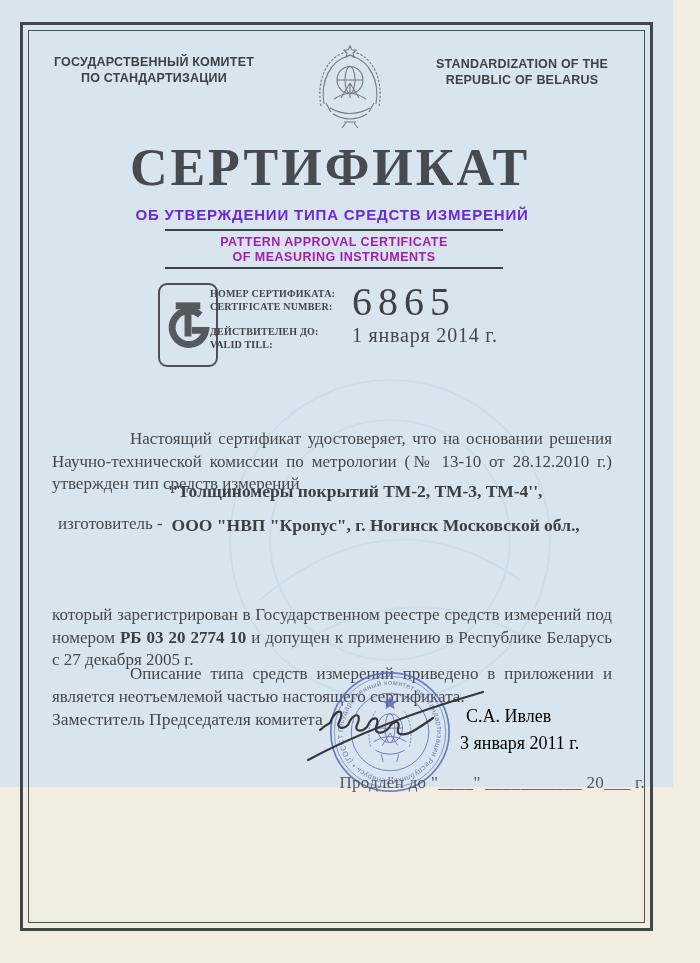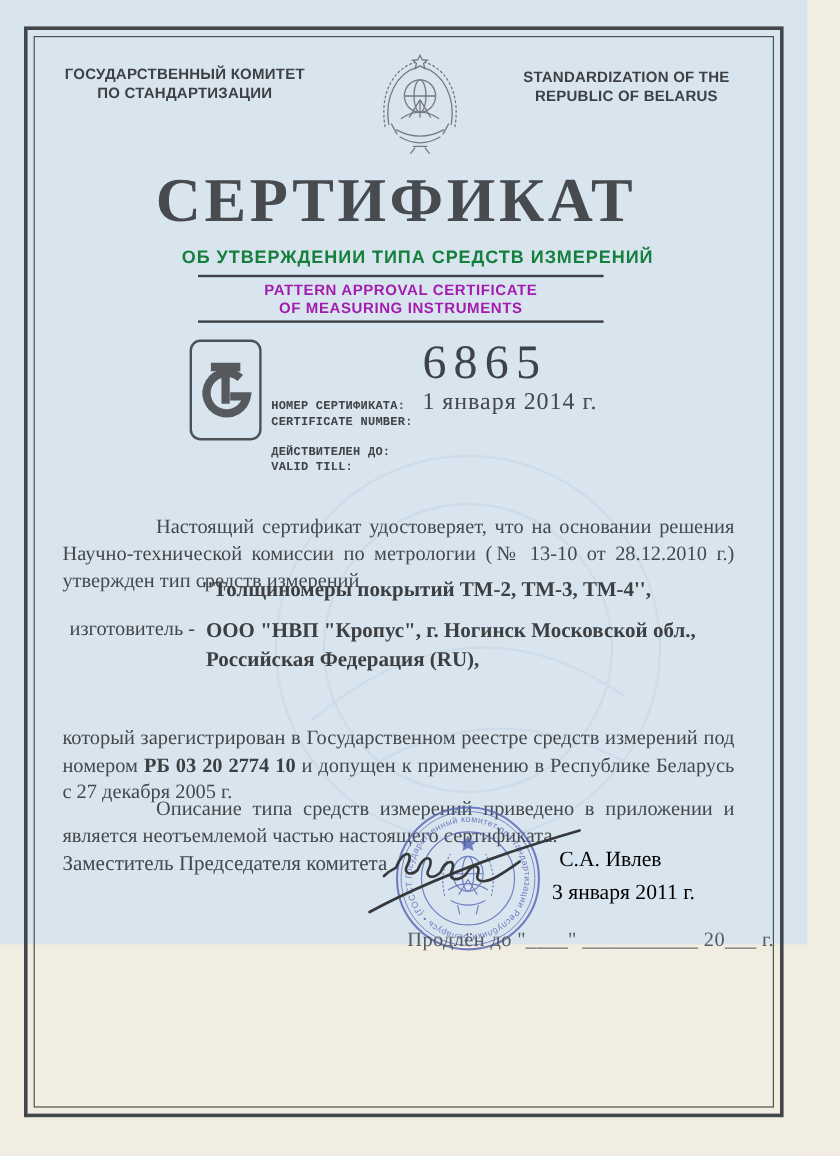--- a/index.html
+++ b/index.html
@@ -32,39 +32,39 @@
   .hdr-right{left:424px;top:57px;width:196px;}
   .emblem{position:absolute;left:308px;top:42px;}
   .title{
     position:absolute;left:0;top:141px;width:660px;text-align:center;
     font-family:"Liberation Serif", serif;font-weight:bold;
     font-size:52px;letter-spacing:3px;color:#474a4f;line-height:1.05;
   }
   .subtitle-ru{
     position:absolute;left:0;top:206px;width:664px;text-align:center;
     font-family:"Liberation Sans", sans-serif;font-weight:bold;
-    font-size:15px;letter-spacing:.8px;color:#15803d;margin-left:16px;
+    font-size:15px;letter-spacing:.8px;color:#6d28d9;
   }
   .rule{position:absolute;left:165px;width:338px;height:2px;background:#3d4145;}
   .rule-1{top:229px;}
   .rule-2{top:267px;}
   .subtitle-en{
     position:absolute;left:134px;top:235px;width:400px;text-align:center;
     font-family:"Liberation Sans", sans-serif;font-weight:bold;
     font-size:12.5px;line-height:15px;letter-spacing:.5px;color:#a21caf;
   }
   .logo-box{
     position:absolute;left:158px;top:283px;width:56px;height:80px;
     border:2px solid #4d5156;border-radius:9px;
     display:flex;align-items:center;justify-content:center;
   }
   .cert-labels{
-    position:absolute;left:226px;
-    font-family:Liberation Mono, monospace;font-weight:bold;
-    font-size:10px;line-height:12.5px;color:#3f4347;letter-spacing:.2px;margin-top:46px;
+    position:absolute;left:210px;
+    font-family:Liberation Serif, serif;font-weight:bold;
+    font-size:10px;line-height:12.5px;color:#3f4347;letter-spacing:.2px;
   }
   .lbl-num{top:288px;}
   .lbl-valid{top:326px;}
   .cert-number{
     position:absolute;left:352px;top:278px;
     font-size:40px;letter-spacing:6px;color:#3f4347;
   }
   .valid-date{
     position:absolute;left:352px;top:324px;
     font-size:20px;letter-spacing:.8px;color:#44484c;text-align:right;
@@ -178,21 +178,20 @@
     <div>VALID TILL:</div>
   </div>
   <div class="valid-date">1 января 2014 г.</div>
 
   <p class="bodytxt p1">Настоящий сертификат удостоверяет, что на основании решения Научно-технической комиссии по метрологии (№ 13-10 от 28.12.2010 г.) утвержден тип средств измерений</p>
   <div class="instrument">''Толщиномеры покрытий ТМ-2, ТМ-3, ТМ-4'',</div>
   <div class="manufacturer">
     <span class="bodytxt manuf-label">изготовитель -</span>
     <span class="manuf-lines">
       <div>ООО "НВП "Кропус", г. Ногинск Московской обл.,</div>
-      <div>Российская Федерация (RU),</div>
     </span>
   </div>
   <p class="bodytxt p2"><span>который зарегистрирован в Государственном реестре средств измерений под номером </span><b>РБ 03 20 2774 10</b><span> и допущен к применению в Республике Беларусь с 27 декабря 2005 г.</span></p>
   <p class="bodytxt p3">Описание типа средств измерений приведено в приложении и является неотъемлемой частью настоящего сертификата.</p>
 
   <div class="bodytxt post-title">Заместитель Председателя комитета</div>
 
   <svg class="stamp" width="126" height="126" viewBox="0 0 130 130">
     <defs>
       <path id="ringPath" d="M 16.5 65 A 48.5 48.5 0 1 1 113.5 65 A 48.5 48.5 0 1 1 16.5 65"></path>

